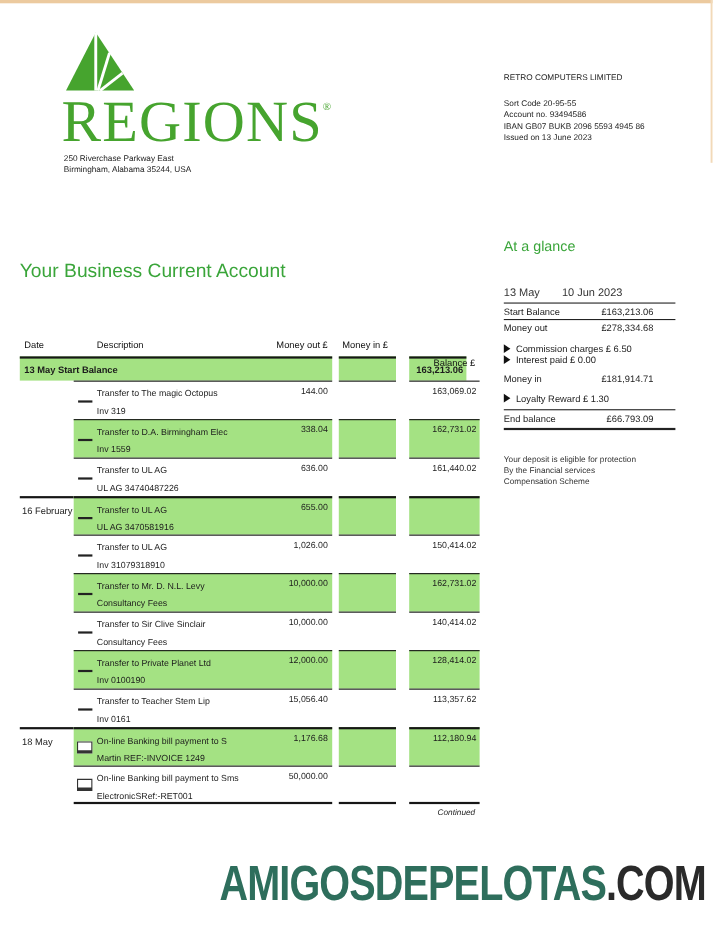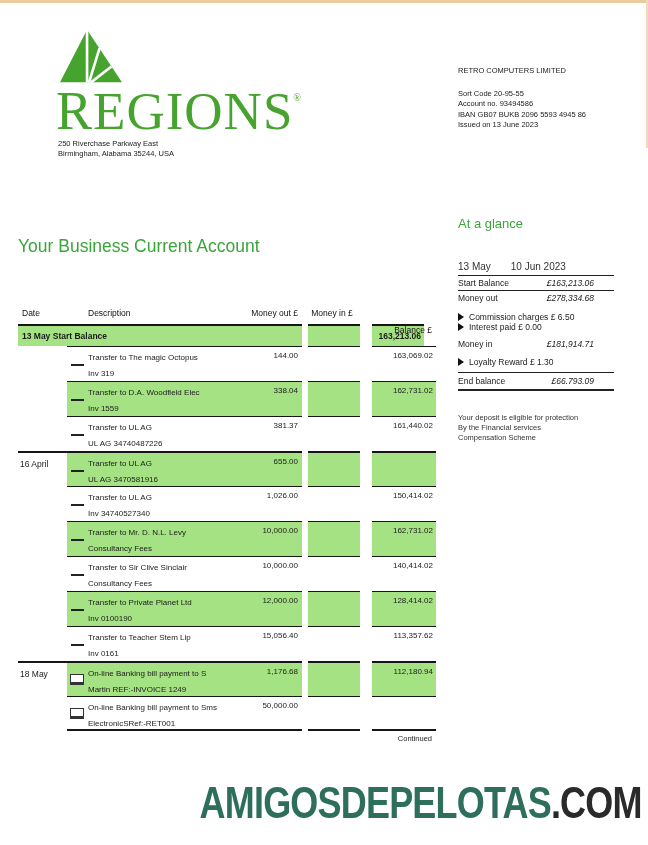--- a/index.html
+++ b/index.html
@@ -26,21 +26,21 @@
   
   .title{position:absolute;left:18px;top:236px;font-size:17.5px;font-weight:500;color:#3aa53a;}
 
   
   .glance{position:absolute;left:458px;top:216px;width:156px;}
   .g-head{font-size:13px;font-weight:500;color:#3aa53a;}
   .g-period{display:flex;margin-top:30px;padding-bottom:3px;border-bottom:1.5px solid #222;
     font-size:10px;color:#333;}
   .g-period .p2{margin-left:20px;}
   .g-row{display:flex;justify-content:space-between;align-items:center;font-size:8.5px;padding:2px 0;}
-  .g-row .v{padding-right:20px;font-style:italic;}
+  .g-row .v{padding-right:20px;}
   .g-sb{border-bottom:1.5px solid #222;}
   .g-arrow{display:flex;align-items:center;font-size:8.5px;color:#222;}
   .g-arrow .tri{width:0;height:0;border-left:6px solid #111;border-top:4px solid transparent;
     border-bottom:4px solid transparent;margin-right:5px;flex:0 0 auto;}
   .m-com{margin-top:7px;}
   .m-int{}
   .m-min{margin-top:5px;}
   .m-loy{margin-top:6px;}
   .g-end{margin-top:5px;border-top:1.5px solid #222;border-bottom:2px solid #222;padding:3px 0;}
   .g-note{margin-top:22px;font-size:7.5px;line-height:10px;color:#333;}
@@ -69,21 +69,21 @@
   .trow.green .c-desc,.trow.green .c-in,.trow.green .c-bal{background:var(--row-green);}
   .trow.group .c-date{border-top:2.5px solid #161616;}
   .trow.group .c-desc,.trow.group .c-in,.trow.group .c-bal{border-top-width:2.5px;}
   .trow:last-child .c-desc,.trow:last-child .c-in,.trow:last-child .c-bal{border-bottom:2px solid #161616;}
 
   .desc-lines{position:absolute;left:21px;top:3px;line-height:16px;white-space:nowrap;}
   .out{position:absolute;top:4px;right:4px;}
   .icon-transfer{position:absolute;left:4px;top:17px;width:13px;height:1.5px;background:#222;}
   .icon-bill{position:absolute;left:3px;top:11px;width:12px;height:7px;border:1px solid #333;
     border-bottom:3px solid #333;background:#fff;}
-  .continued{width:418px;text-align:right;font-size:7.5px;padding:3px 4px 0 0;box-sizing:border-box;color:#222;}
+  .continued{width:418px;text-align:right;font-size:7.5px;padding:3px 4px 0 0;box-sizing:border-box;color:#222;font-style:italic;}
 
   
   .watermark{position:absolute;top:777px;right:6px;font-size:45px;font-weight:bold;
     letter-spacing:-1px;white-space:nowrap;transform:scaleX(0.8);transform-origin:100% 50%;}
   .wm-main{color:var(--wm-green);}
   .wm-suffix{color:var(--wm-dark);}
 
   :root{--row-green:#a4e283;--wm-green:#2e6e5c;--wm-dark:#2a2a2a;}
 </style>
 </head>
@@ -183,61 +183,61 @@
             <div class="out">144.00</div>
           </div>
           <div class="c-in"></div>
           <div class="c-bal">163,069.02</div>
         </div>
         <div class="trow green">
           <div class="c-date"></div>
           <div class="c-desc">
             <div class="icon-transfer"></div>
             <div class="desc-lines">
-              <div>Transfer to D.A. Woodfield Elec</div>
+              <div>Transfer to D.A. Birmingham Elec</div>
               <div>Inv 1559</div>
             </div>
             <div class="out">338.04</div>
           </div>
           <div class="c-in"></div>
           <div class="c-bal">162,731.02</div>
         </div>
         <div class="trow">
           <div class="c-date"></div>
           <div class="c-desc">
             <div class="icon-transfer"></div>
             <div class="desc-lines">
               <div>Transfer to UL AG</div>
               <div>UL AG 34740487226</div>
             </div>
-            <div class="out">381.37</div>
+            <div class="out">636.00</div>
           </div>
           <div class="c-in"></div>
           <div class="c-bal">161,440.02</div>
         </div>
         <div class="trow green group">
-          <div class="c-date">16 April</div>
+          <div class="c-date">16 February</div>
           <div class="c-desc">
             <div class="icon-transfer"></div>
             <div class="desc-lines">
               <div>Transfer to UL AG</div>
               <div>UL AG 3470581916</div>
             </div>
             <div class="out">655.00</div>
           </div>
           <div class="c-in"></div>
           <div class="c-bal"></div>
         </div>
         <div class="trow">
           <div class="c-date"></div>
           <div class="c-desc">
             <div class="icon-transfer"></div>
             <div class="desc-lines">
               <div>Transfer to UL AG</div>
-              <div>Inv 34740527340</div>
+              <div>Inv 31079318910</div>
             </div>
             <div class="out">1,026.00</div>
           </div>
           <div class="c-in"></div>
           <div class="c-bal">150,414.02</div>
         </div>
         <div class="trow green">
           <div class="c-date"></div>
           <div class="c-desc">
             <div class="icon-transfer"></div>

